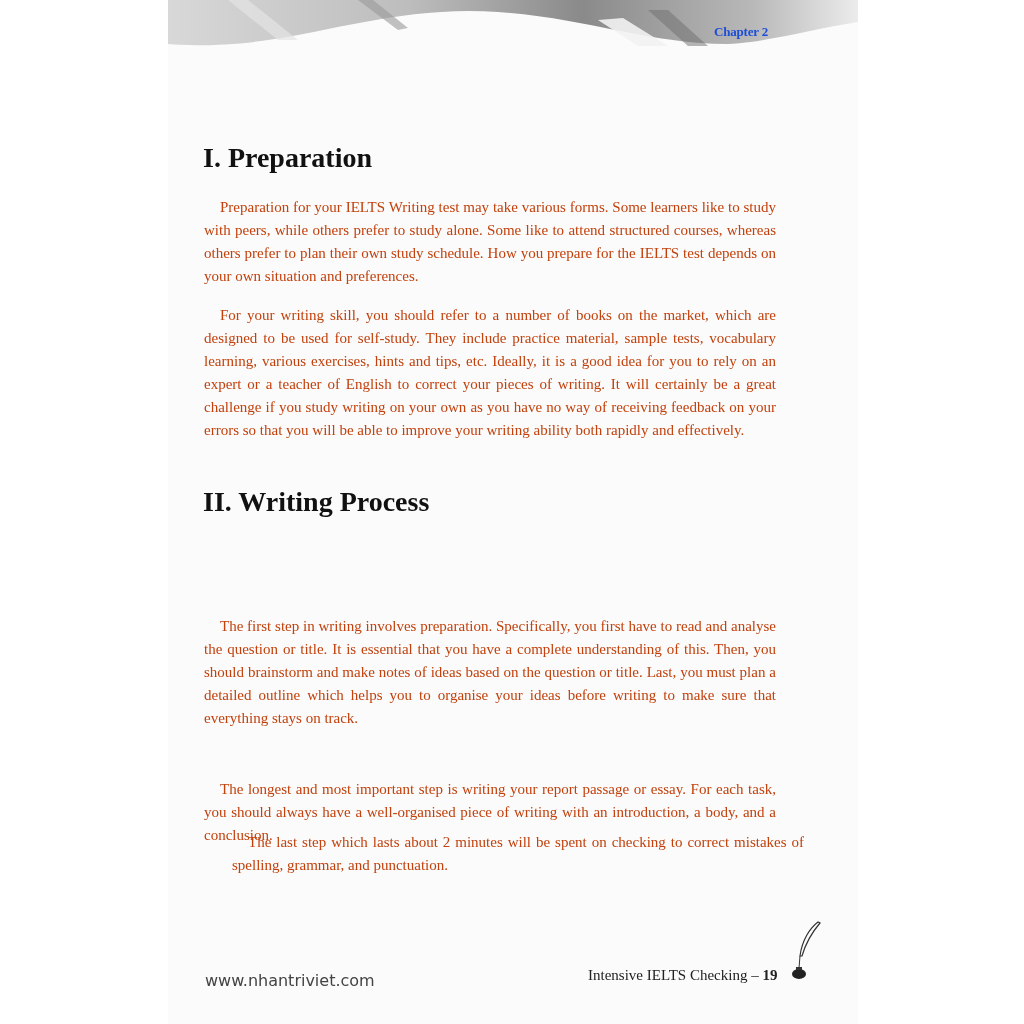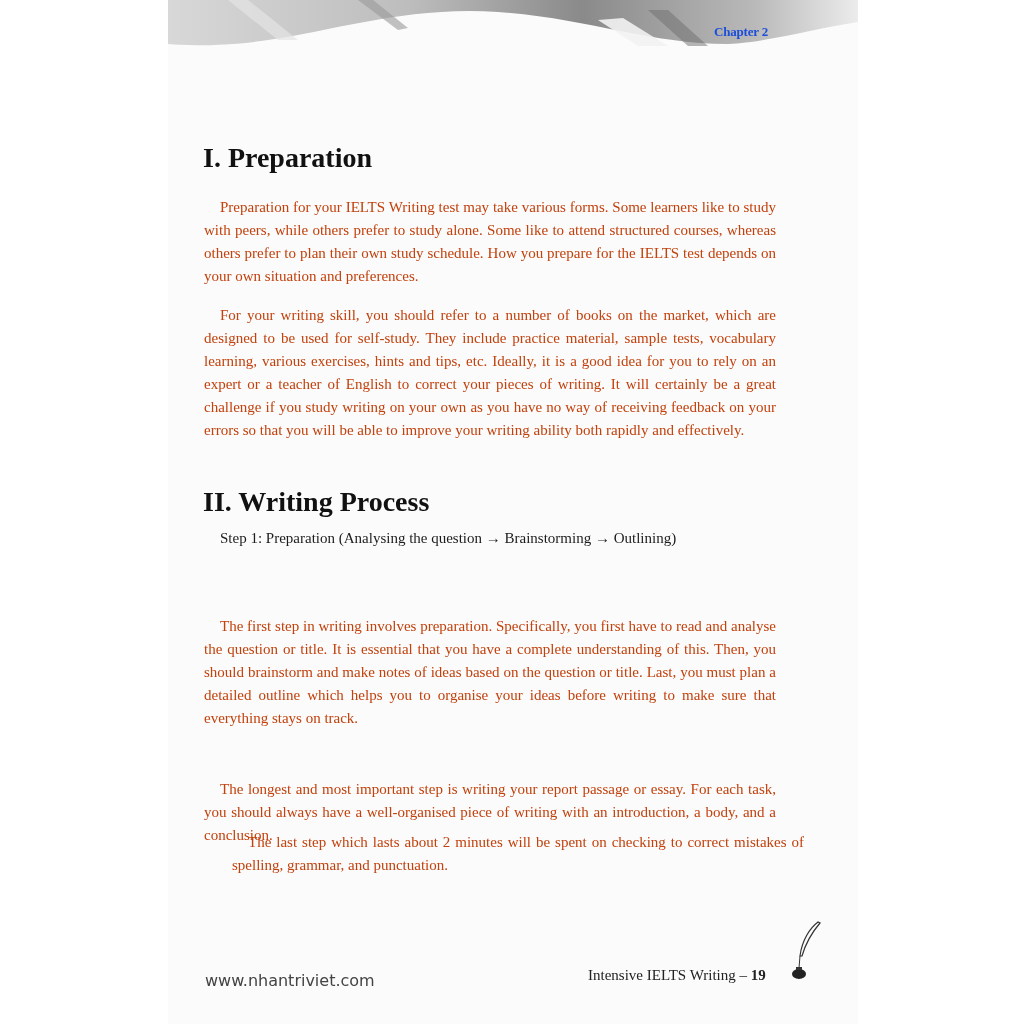--- a/index.html
+++ b/index.html
@@ -76,28 +76,27 @@
   </svg>
 </div>
 <div class="chapter-label">Chapter 2</div>
 
 <h1 class="h1" style="top:142px;">I. Preparation</h1>
 <p class="para" style="top:196px;">Preparation for your IELTS Writing test may take various forms. Some learners like to study with peers, while others prefer to study alone. Some like to attend structured courses, whereas others prefer to plan their own study schedule. How you prepare for the IELTS test depends on your own situation and preferences.</p>
 <p class="para" style="top:304px;">For your writing skill, you should refer to a number of books on the market, which are designed to be used for self-study. They include practice material, sample tests, vocabulary learning, various exercises, hints and tips, etc. Ideally, it is a good idea for you to rely on an expert or a teacher of English to correct your pieces of writing. It will certainly be a great challenge if you study writing on your own as you have no way of receiving feedback on your errors so that you will be able to improve your writing ability both rapidly and effectively.</p>
 
 <h1 class="h1" style="top:486px;">II. Writing Process</h1>
 <ul class="steps">
-  <li>Step 1: Preparation (Analysing the question → Brainstorming → Outlining)</li>
 </ul>
 <p class="para" style="top:615px;">The first step in writing involves preparation. Specifically, you first have to read and analyse the question or title. It is essential that you have a complete understanding of this. Then, you should brainstorm and make notes of ideas based on the question or title. Last, you must plan a detailed outline which helps you to organise your ideas before writing to make sure that everything stays on track.</p>
 <p class="para" style="top:778px;">The longest and most important step is writing your report passage or essay. For each task, you should always have a well-organised piece of writing with an introduction, a body, and a conclusion.</p>
 <p class="para" style="top:831px;margin-left:28px;">The last step which lasts about 2 minutes will be spent on checking to correct mistakes of spelling, grammar, and punctuation.</p>
 
 <div class="footer-url">www.nhantriviet.com</div>
-<div class="footer-title"><span>Intensive IELTS Writing – </span><b>19</b></div>
+<div class="footer-title"><span>Intensive IELTS Checking – </span><b>19</b></div>
 
 <div class="quill">
   <svg width="36" height="62" viewBox="0 0 36 62">
     <path d="M30,2 C22,8 14,20 12,36 L14,36 C18,22 26,10 32,3 Z" fill="none" stroke="#333" stroke-width="1.2"></path>
     <path d="M12,36 L11,48" stroke="#333" stroke-width="1"></path>
     <ellipse cx="11" cy="54" rx="7" ry="5" fill="#222"></ellipse>
     <rect x="8" y="47" width="6" height="3" fill="#333"></rect>
   </svg>
 </div>
 

